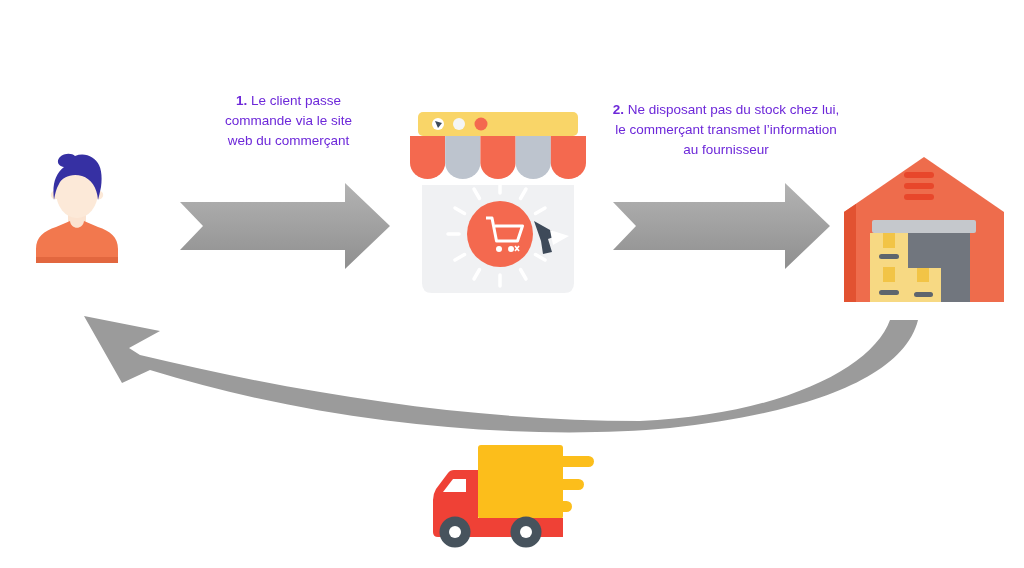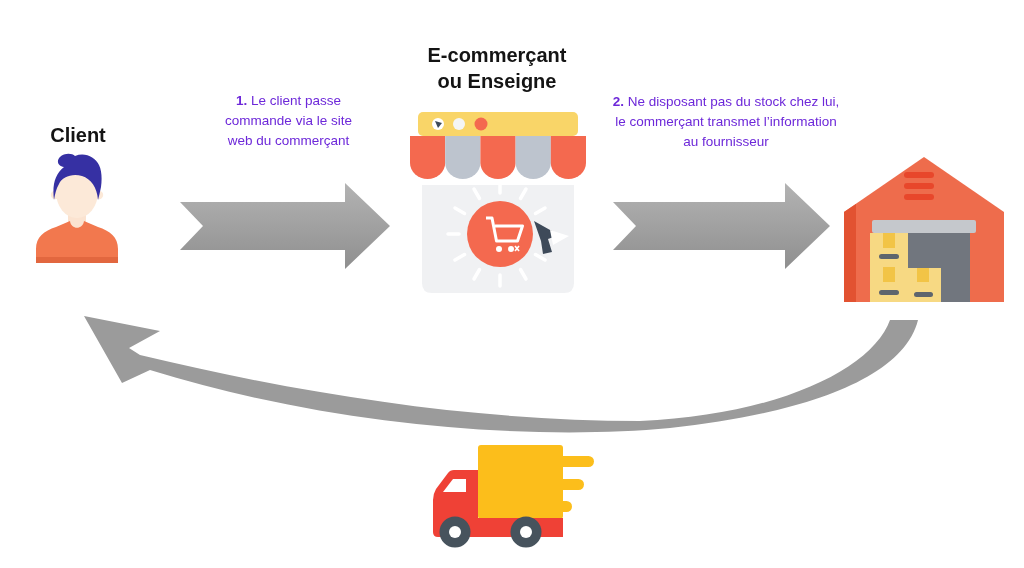--- a/index.html
+++ b/index.html
@@ -10,32 +10,29 @@
   .pre{white-space:pre-line;}
   .step{font-size:13.5px;line-height:20px;color:#6d28d9;text-align:center;}
   .step .num{font-weight:bold;}
   svg{display:block;}
 </style>
 </head>
 <body>
 
 <div class="stage">
 
-  <div class="abs heading" style="left:27px;top:122px;width:102px;">Client</div>
 
-  <div class="abs heading pre" style="left:387px;top:42px;width:220px;">E-commerçant
-ou Enseigne</div>
 
 
   <div class="abs step" style="left:211px;top:91px;width:155px;">
     <span class="num">1.</span>
     <span>Le client passe commande via le site web du commerçant</span>
   </div>
 
-  <div class="abs step" style="left:606px;top:92px;width:240px;">
+  <div class="abs step" style="left:606px;top:100px;width:240px;">
     <span class="num">2.</span>
     <span>Ne disposant pas du stock chez lui, le commerçant transmet l’information au fournisseur</span>
   </div>
 
 
   <svg class="abs" style="left:178px;top:181px;" width="214" height="90" viewBox="0 0 214 90">
     <defs>
       <linearGradient id="ag1" x1="0" y1="0" x2="0" y2="1">
         <stop offset="0" stop-color="#B3B3B3"></stop>
           <stop offset="1" stop-color="#8F8F8F"></stop>

